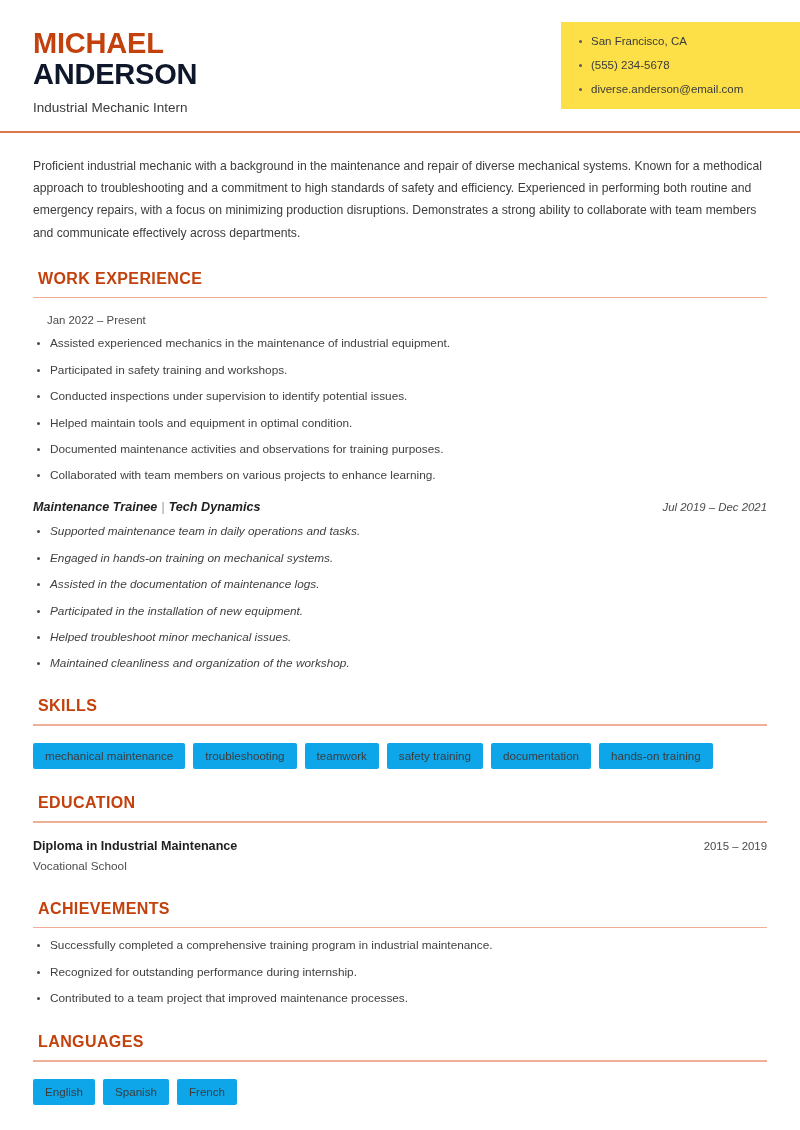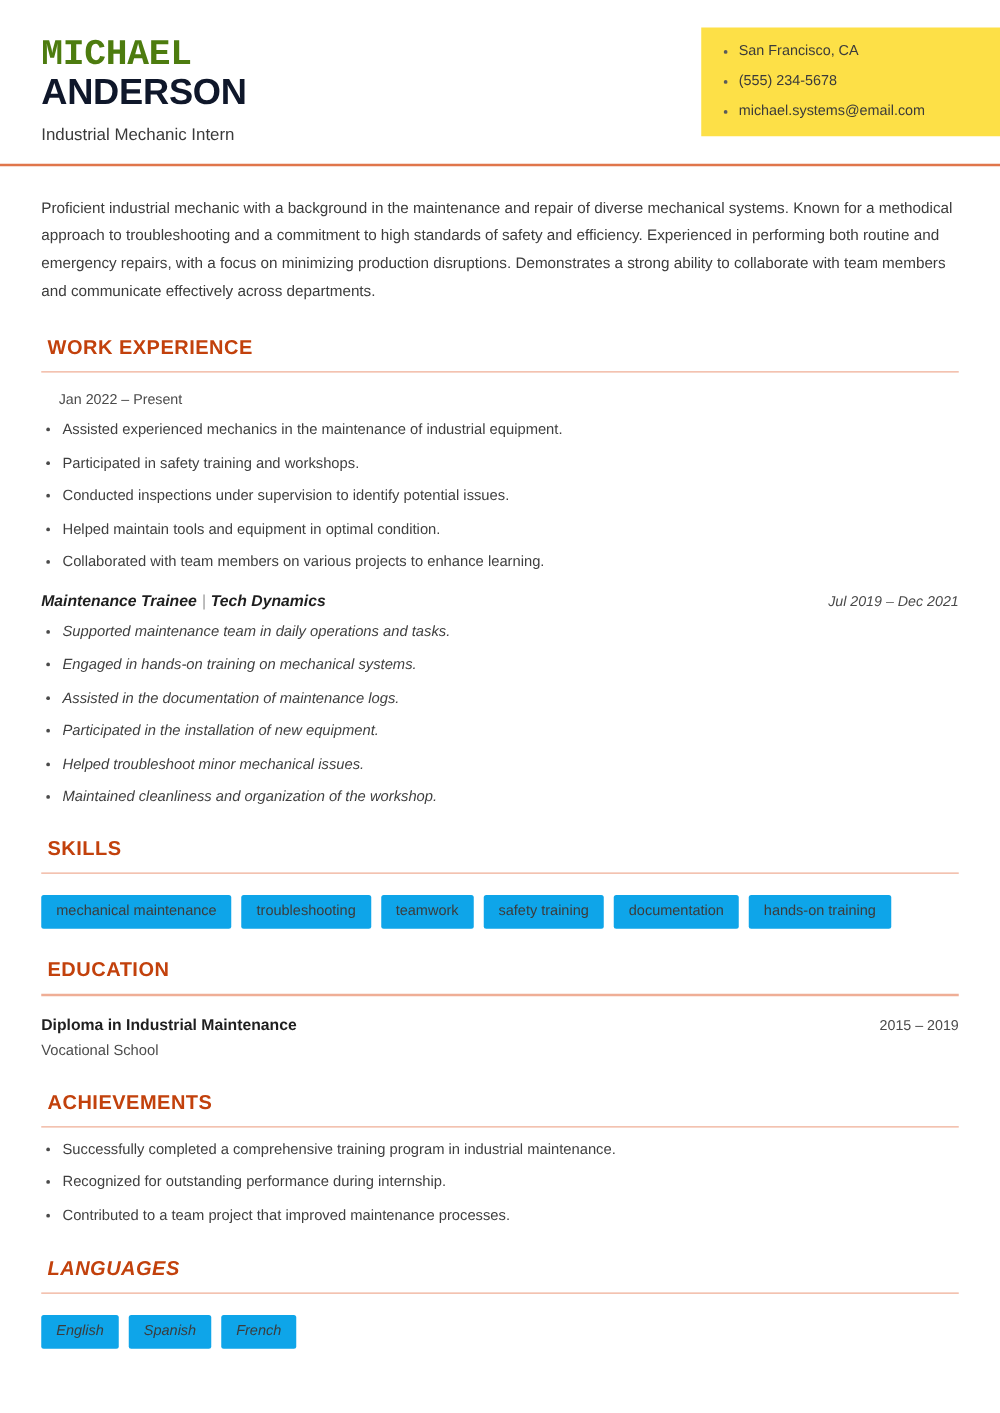--- a/index.html
+++ b/index.html
@@ -36,21 +36,21 @@
   .identity {
     padding-left: 33px;
     padding-top: 6px;
   }
   .name-line {
     font-size: 29px;
     font-weight: bold;
     letter-spacing: -0.2px;
     line-height: 1.08;
   }
-  .name-first { color: #4d7c0f; font-family: Liberation Mono, monospace; }
+  .name-first { color: #c2410c; }
   .name-last  { color: #0f172a; }
   .job-title {
     font-size: 13.5px;
     color: #3a3a3a;
     margin-top: 9px;
     font-weight: normal;
   }
 
   .contact-card {
     background: #fde047;
@@ -210,21 +210,21 @@
 
     <div class="contact-card">
       <ul class="contact-list">
         <li>
           <span>San Francisco, CA</span>
         </li>
         <li>
           <span>(555) 234-5678</span>
         </li>
         <li>
-          <span>michael.systems@email.com</span>
+          <span>diverse.anderson@email.com</span>
         </li>
       </ul>
     </div>
 
     <div class="header-rule"></div>
   </div>
 
   <div class="content">
 
     <p class="summary">Proficient industrial mechanic with a background in the maintenance and repair of diverse mechanical systems. Known for a methodical approach to troubleshooting and a commitment to high standards of safety and efficiency. Experienced in performing both routine and emergency repairs, with a focus on minimizing production disruptions. Demonstrates a strong ability to collaborate with team members and communicate effectively across departments.</p>
@@ -235,20 +235,21 @@
 
       <div class="entry">
         <div class="entry-head">
           <div class="entry-date">Jan 2022 – Present</div>
         </div>
         <ul class="bullets">
           <li>Assisted experienced mechanics in the maintenance of industrial equipment.</li>
           <li>Participated in safety training and workshops.</li>
           <li>Conducted inspections under supervision to identify potential issues.</li>
           <li>Helped maintain tools and equipment in optimal condition.</li>
+          <li>Documented maintenance activities and observations for training purposes.</li>
           <li>Collaborated with team members on various projects to enhance learning.</li>
         </ul>
       </div>
 
       <div class="entry" style="font-style:italic;">
         <div class="entry-head">
           <div class="entry-title">
             <span>Maintenance Trainee</span><span class="entry-sep">|</span><span>Tech Dynamics</span>
           </div>
           <div class="entry-date">Jul 2019 – Dec 2021</div>
@@ -292,21 +293,21 @@
     <div class="section" style="margin-top:27px;">
       <h2 class="section-title">ACHIEVEMENTS</h2>
       <div class="section-rule"></div>
       <ul class="bullets achv-list">
         <li>Successfully completed a comprehensive training program in industrial maintenance.</li>
         <li>Recognized for outstanding performance during internship.</li>
         <li>Contributed to a team project that improved maintenance processes.</li>
       </ul>
     </div>
 
-    <div class="section" style="margin-top:26px;font-style:italic;">
+    <div class="section" style="margin-top:26px;">
       <h2 class="section-title">LANGUAGES</h2>
       <div class="section-rule"></div>
       <div class="tag-row">
         <span class="tag">English</span>
         <span class="tag">Spanish</span>
         <span class="tag">French</span>
       </div>
     </div>
 
   </div>

